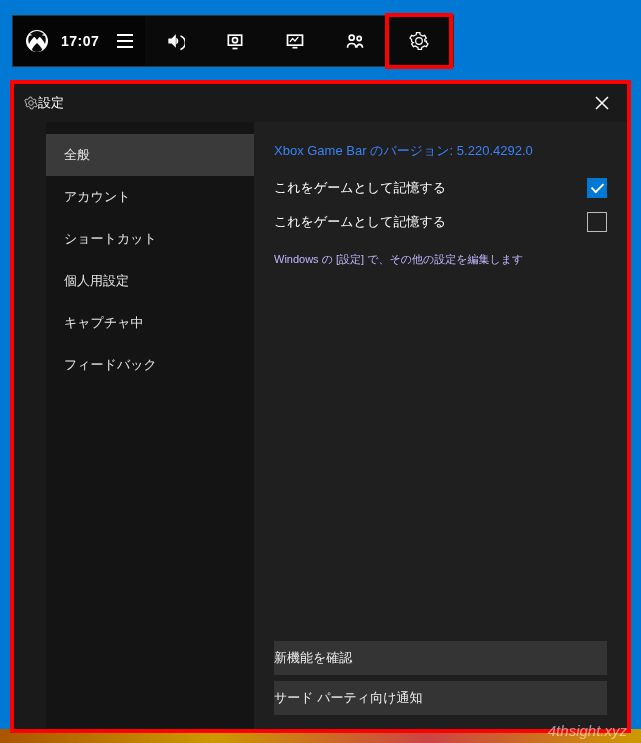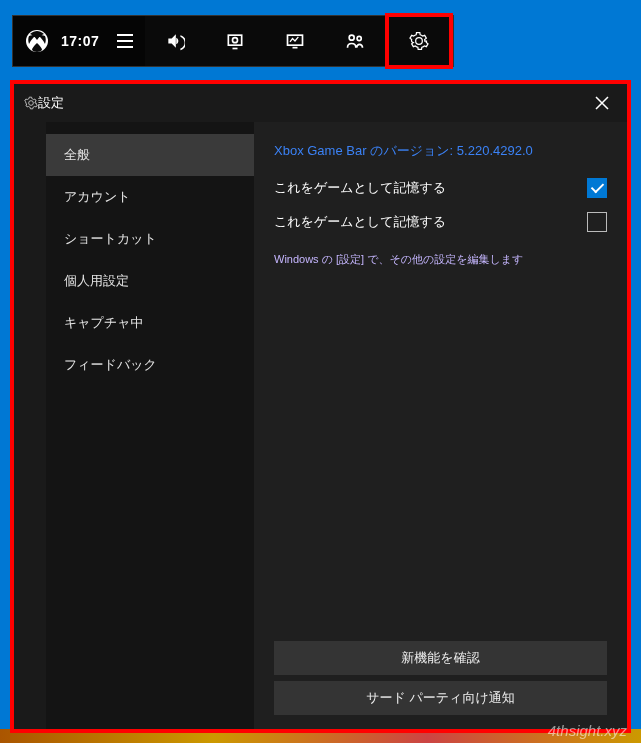--- a/index.html
+++ b/index.html
@@ -132,21 +132,20 @@
 }
 .link {
   color: #c4b5fd;
   font-size: 11px;
   cursor: pointer;
   margin-top: 6px;
 }
 .spacer { flex: 1; }
 .bottom-btn {
   background: #343434;
-  text-align: center;
   padding: 8px 0;
   font-size: 13px;
   margin-top: 6px;
   cursor: pointer;
   color: #eee;
 }
 .watermark {
   position: absolute;
   bottom: 4px;
   right: 14px;

